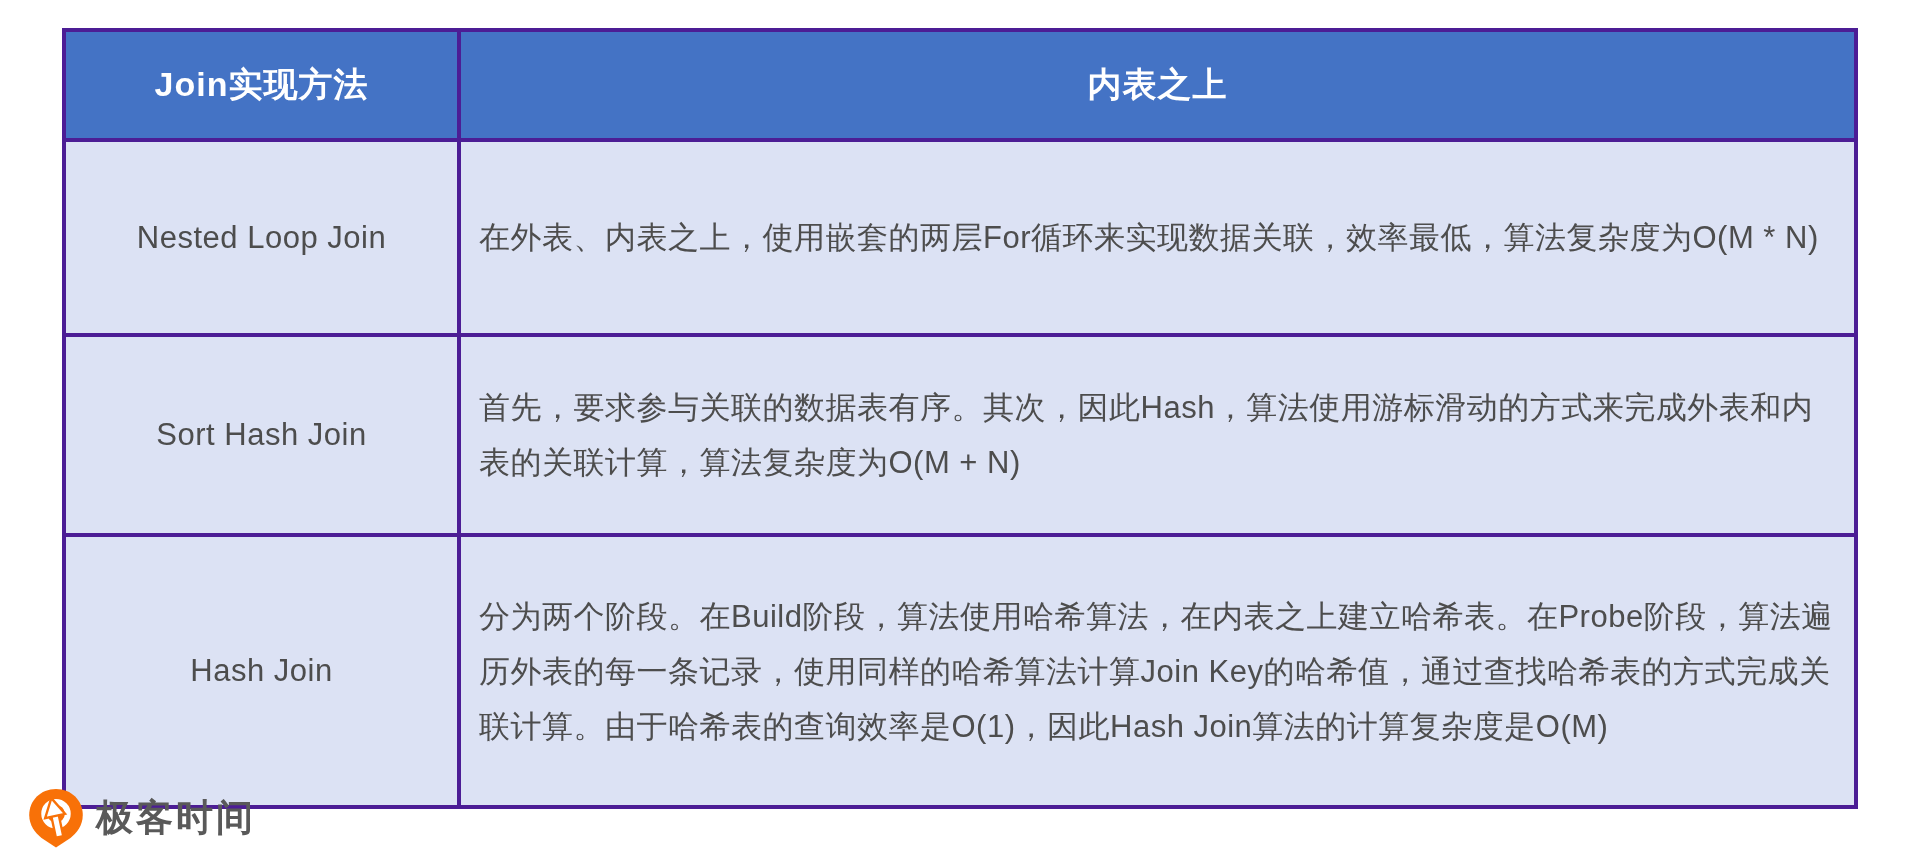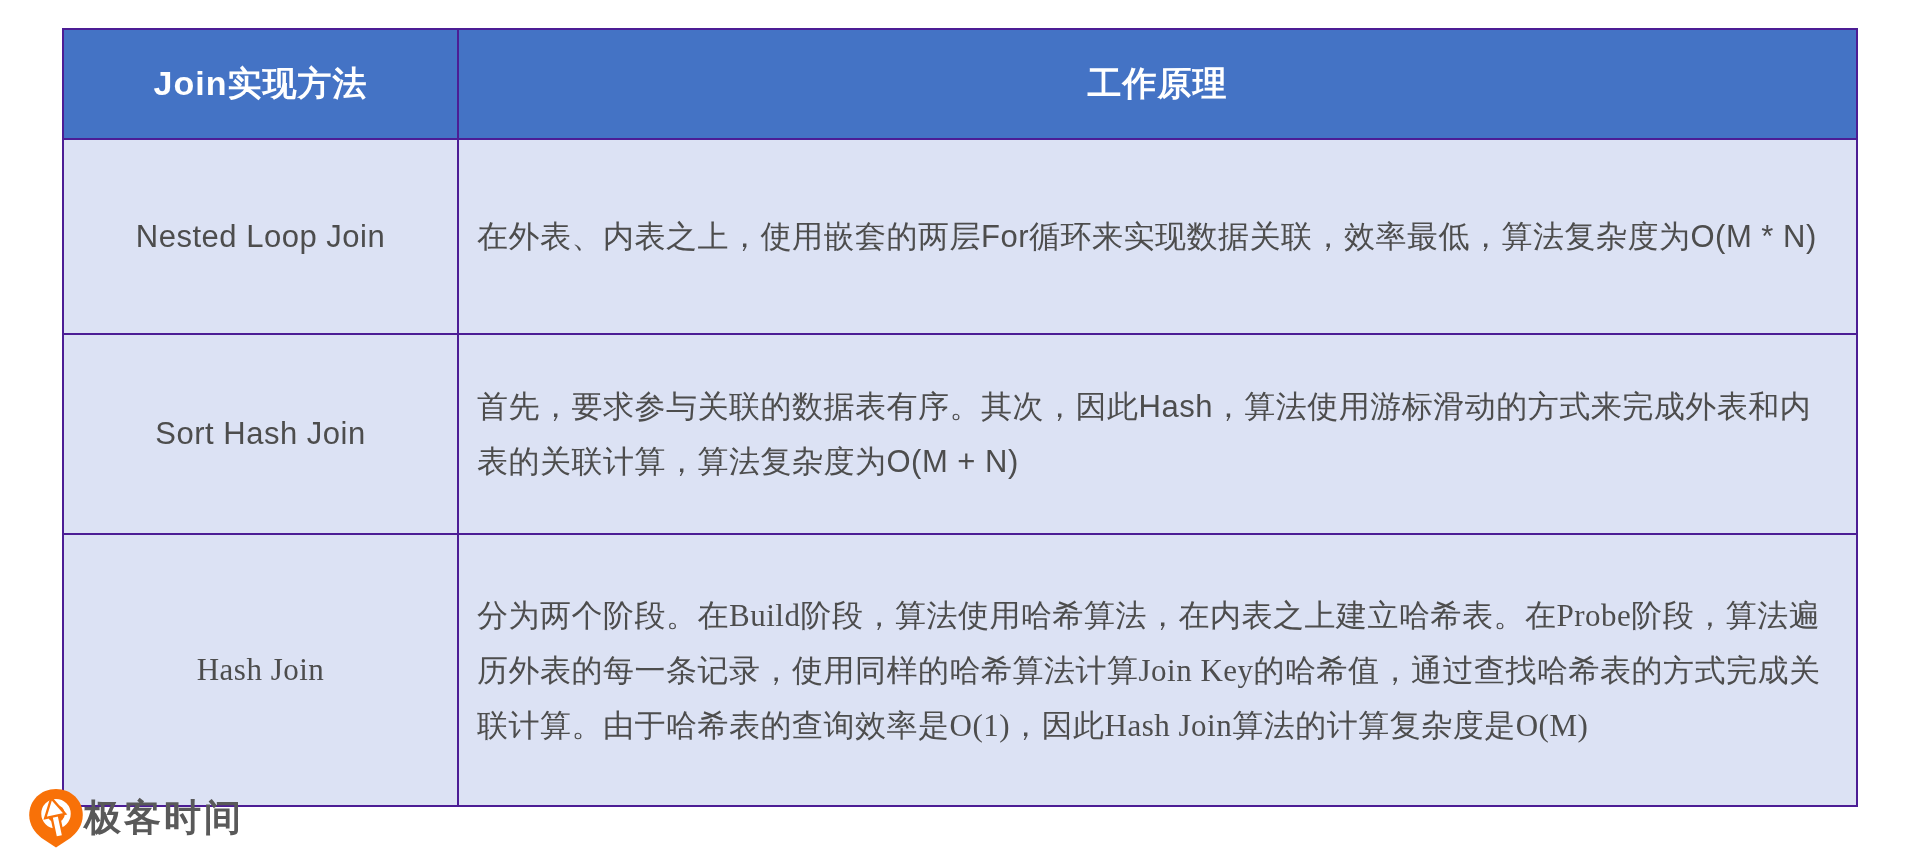--- a/index.html
+++ b/index.html
@@ -13,21 +13,21 @@
 
   table.join-table {
     position: absolute;
     left: 62px; top: 28px;
     width: 1796px;
     border-collapse: collapse;
     table-layout: fixed;
   }
   .join-table col.col-method { width: 395px; }
   .join-table th, .join-table td {
-    border: 2px solid #4c1d95;
+    border: 4px solid #4c1d95;
     vertical-align: middle;
   }
   .join-table thead th {
     height: 110px;
     background: #4473C5;
     color: #ffffff;
     font-size: 34px;
     font-weight: bold;
     text-align: center;
     letter-spacing: 1px;
@@ -43,27 +43,28 @@
   }
   td.principle {
     text-align: left;
     line-height: 55px;
     padding: 20px 16px 20px 18px;
     letter-spacing: 0.5px;
     margin-top: 16px;
   }
   tr.r1 td { height: 195px; }
   tr.r2 td { height: 200px; }
-  tr.r3 td { height: 272px; font-family: Liberation Serif, serif; }
+  tr.r3 td { height: 272px; }
 
   .brand {
     position: absolute;
     left: 28px; top: 788px;
     display: flex;
     align-items: center;
+    gap: 12px;
   }
   .brand-icon { display: inline-flex; width: 56px; height: 60px; }
   .brand-text {
     color: #595959;
     font-size: 37px;
     font-weight: bold;
     letter-spacing: 3px;
   }
 </style>
 </head>
@@ -72,21 +73,21 @@
 <div class="canvas">
 
   <table class="join-table">
     <colgroup>
         <col class="col-method">
         <col class="col-principle">
       </colgroup>
     <thead>
       <tr>
         <th>Join实现方法</th>
-        <th>工作原理</th>
+        <th>内表之上</th>
       </tr>
     </thead>
     <tbody>
       <tr class="r1">
         <td class="method">Nested Loop Join</td>
         <td class="principle">在外表、内表之上，使用嵌套的两层For循环来实现数据关联，效率最低，算法复杂度为O(M * N)</td>
       </tr>
       <tr class="r2">
         <td class="method">Sort Hash Join</td>
         <td class="principle">首先，要求参与关联的数据表有序。其次，因此Hash，算法使用游标滑动的方式来完成外表和内表的关联计算，算法复杂度为O(M + N)</td>

